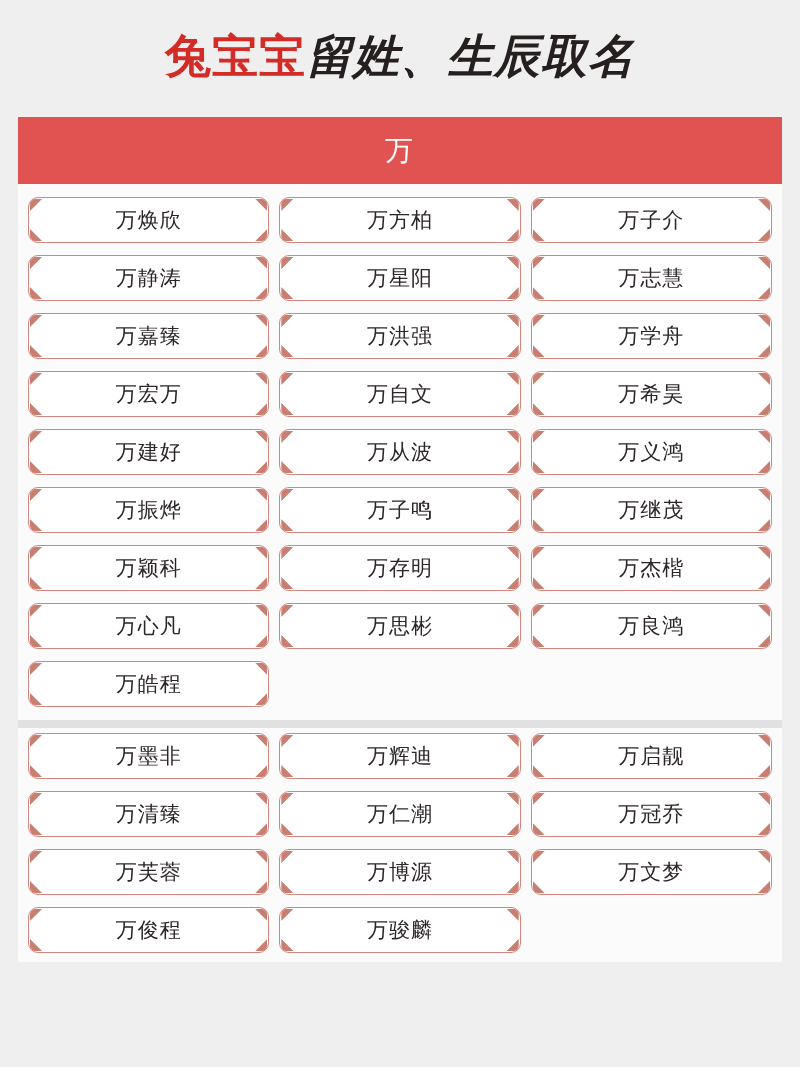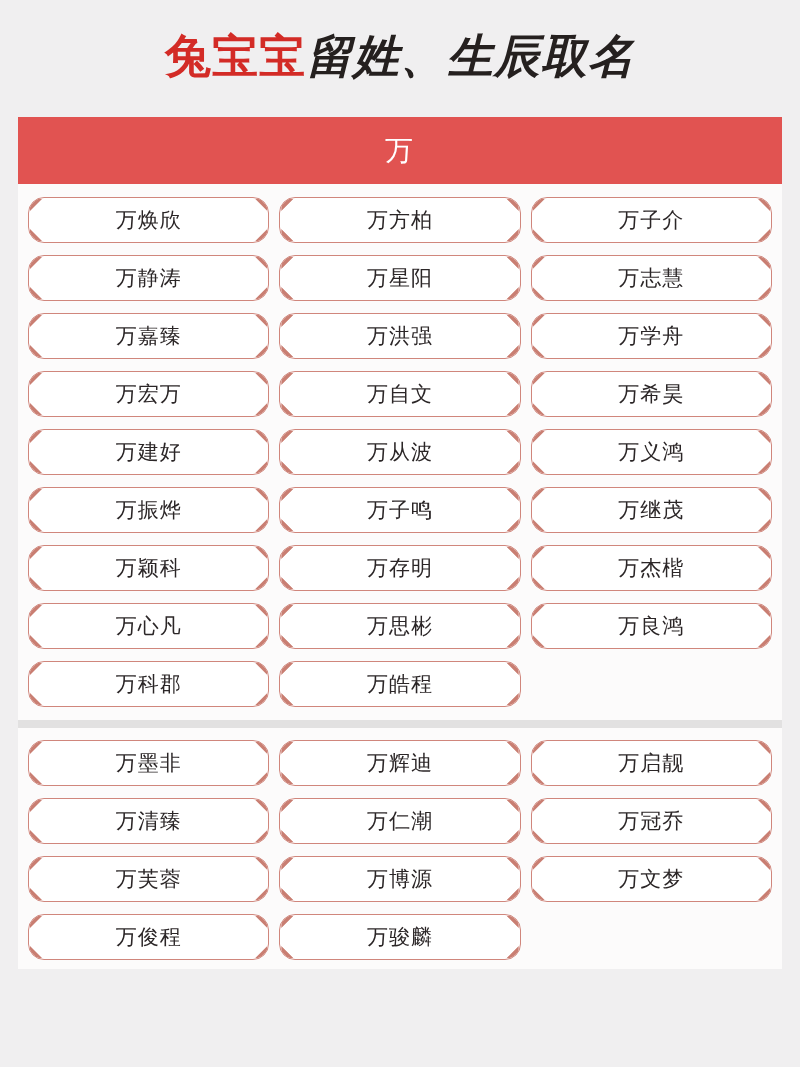--- a/index.html
+++ b/index.html
@@ -41,33 +41,33 @@
     letter-spacing: 2px;
   }
 
   .grid {
     display: grid;
     grid-template-columns: repeat(3, 1fr);
     column-gap: 10px;
     row-gap: 12px;
     padding: 13px 10px;
   }
-  .grid-bottom { padding: 12px 10px 9px; }
+  .grid-bottom { padding: 5px 10px 9px; }
 
   .divider {
     height: 8px;
     background: var(--divider, #e2e1e1);
   }
 
   .card {
     position: relative;
     height: 46px;
     background: #ffffff;
     border: 1px solid var(--card-border, #d0867c);
-    border-radius: 16px;
+    border-radius: 10px;
     display: flex;
     align-items: center;
     justify-content: center;
     overflow: hidden;
   }
   .name {
     font-size: 21px;
     font-weight: 500;
     color: var(--name-text, #2b2627);
     letter-spacing: 1px;
@@ -271,27 +271,20 @@
           <span class="corner tr"></span>
           <span class="corner bl"></span>
           <span class="corner br"></span>
           <span class="name">万良鸿</span>
         </div>
         <div class="card">
           <span class="corner tl"></span>
           <span class="corner tr"></span>
           <span class="corner bl"></span>
           <span class="corner br"></span>
-          <span class="name">万科郡</span>
-        </div>
-        <div class="card">
-          <span class="corner tl"></span>
-          <span class="corner tr"></span>
-          <span class="corner bl"></span>
-          <span class="corner br"></span>
           <span class="name">万皓程</span>
         </div>
       </div>
   </div>
   <div class="divider"></div>
   <div class="panel panel-b">
     <div class="grid grid-bottom">
         <div class="card">
           <span class="corner tl"></span>
           <span class="corner tr"></span>

